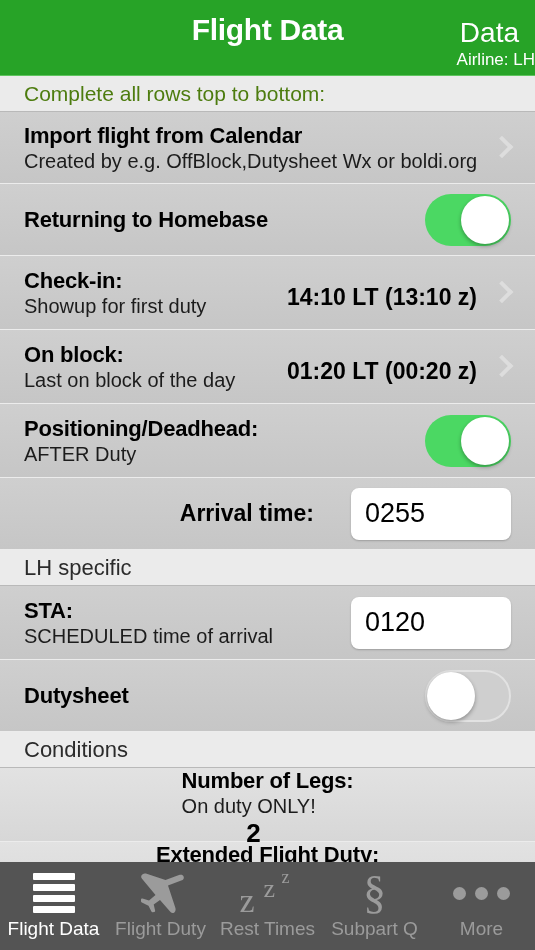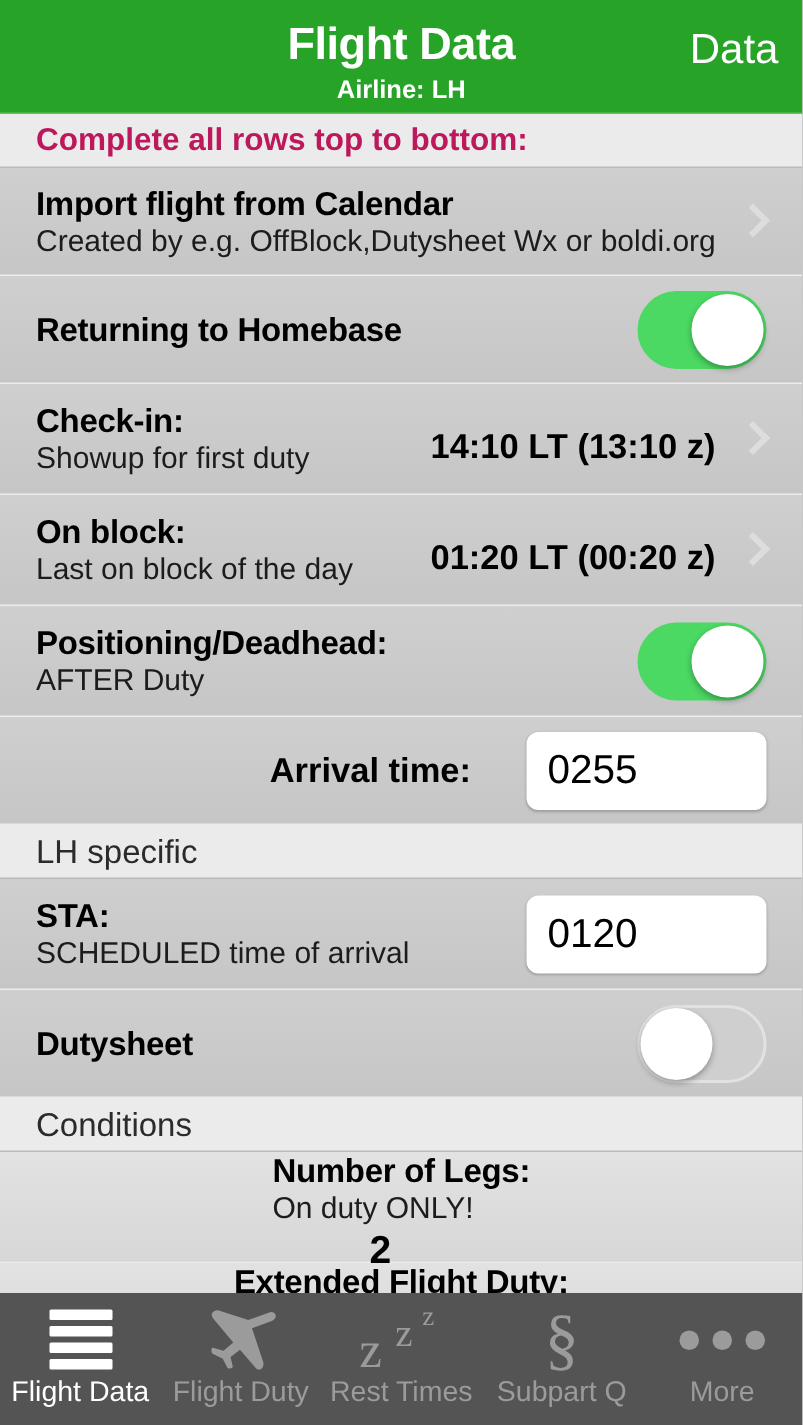--- a/index.html
+++ b/index.html
@@ -40,24 +40,24 @@
     font-size: 30px;
     font-weight: bold;
     letter-spacing: -0.3px;
     line-height: 32px;
   }
   .nav-subtitle {
     position: absolute;
     left: 0;
     right: 0;
     top: 50px;
-    text-align: center;
+    text-align: right;
     color: #ffffff;
     font-size: 17px;
-    font-weight: bold;
+    font-weight: normal;
     line-height: 19px;
   }
   .nav-done {
     position: absolute;
     right: 16px;
     top: 17px;
     color: #ffffff;
     font-size: 28px;
     font-weight: normal;
     cursor: pointer;
@@ -74,23 +74,23 @@
   }
 
   
   .section-header {
     background: #ebebeb;
     height: 36px;
     display: flex;
     align-items: center;
     padding-left: 24px;
     box-sizing: border-box;
-    color: #be185d;
+    color: #4d7c0f;
     font-size: 21px;
-    font-weight: bold;
+    font-weight: normal;
     border-bottom: 1px solid #b9b9b9;
   }
   .section-header.plain {
     font-weight: normal;
     font-size: 22px;
     color: #2b2b2b;
   }
 
   
   .row {

